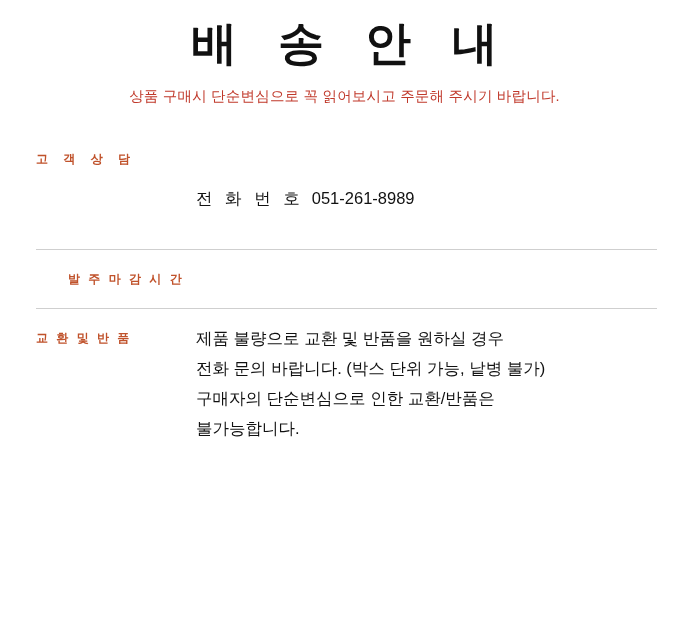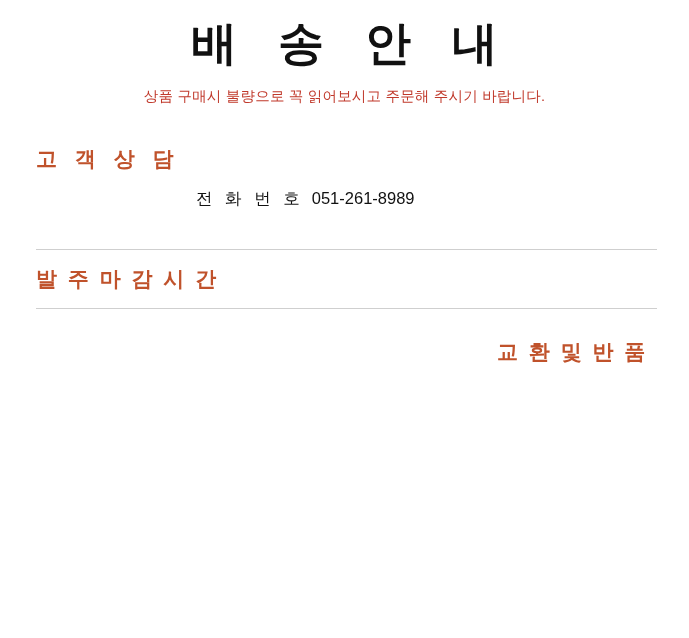--- a/index.html
+++ b/index.html
@@ -37,27 +37,27 @@
     margin-top: 16px;
     letter-spacing: 0.2px;
   }
   .section {
     display: flex;
     align-items: flex-start;
     padding: 0 32px 0 36px;
     box-sizing: border-box;
   }
   .sec-contact { margin-top: 38px; }
-  .sec-deadline { margin-top: 14px; }
-  .sec-return { margin-top: 28px; justify-content: flex-end; }
+  .sec-deadline { margin-top: 14px; margin-left: 32px; }
+  .sec-return { margin-top: 14px; }
 
   .label {
     width: 160px;
     flex: 0 0 160px;
-    font-size: 21px;
+    font-size: 12px;
     font-weight: bold;
     color: #c0522b;
     letter-spacing: 6px;
     line-height: 30px;
     white-space: nowrap;
   }
   .label.wide { letter-spacing: 2.5px; }
   .body-col {
     flex: 1 1 auto;
     font-size: 16.5px;
@@ -86,21 +86,21 @@
     margin: 14px 32px 0 36px;
   }
   .plain-line { white-space: nowrap; }
 </style>
 </head>
 <body>
 
 <div class="page">
 
   <div class="title">배 송 안 내</div>
-  <div class="subtitle">상품 구매시 불량으로 꼭 읽어보시고 주문해 주시기 바랍니다.</div>
+  <div class="subtitle">상품 구매시 단순변심으로 꼭 읽어보시고 주문해 주시기 바랍니다.</div>
 
   <div class="section sec-contact">
     <div class="label">고 객 상 담</div>
     <div class="body-col">
       <div class="row">
         <span class="rl">전 화 번 호</span><span class="rv">051-261-8989</span>
       </div>
       <div class="gap"></div>
     </div>
   </div>
@@ -108,15 +108,21 @@
   <div class="divider"></div>
 
   <div class="section sec-deadline">
     <div class="label wide">발 주 마 감 시 간</div>
   </div>
 
   <div class="divider"></div>
 
   <div class="section sec-return">
     <div class="label wide">교 환 및 반 품</div>
+    <div class="body-col">
+      <div class="plain-line">제품 불량으로 교환 및 반품을 원하실 경우</div>
+      <div class="plain-line">전화 문의 바랍니다. (박스 단위 가능, 낱병 불가)</div>
+      <div class="plain-line">구매자의 단순변심으로 인한 교환/반품은</div>
+      <div class="plain-line">불가능합니다.</div>
+    </div>
   </div>
 
 </div>
 
 </body></html>

